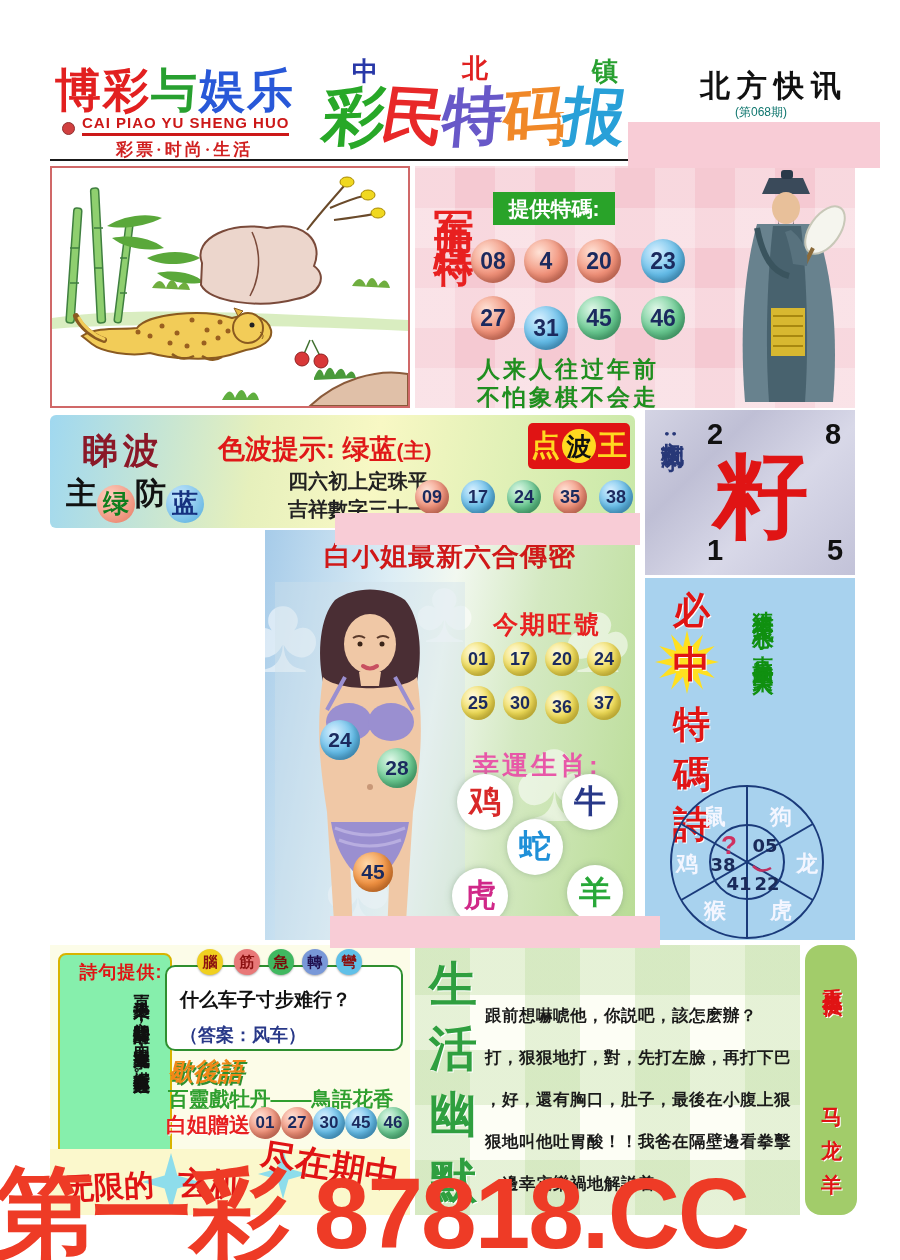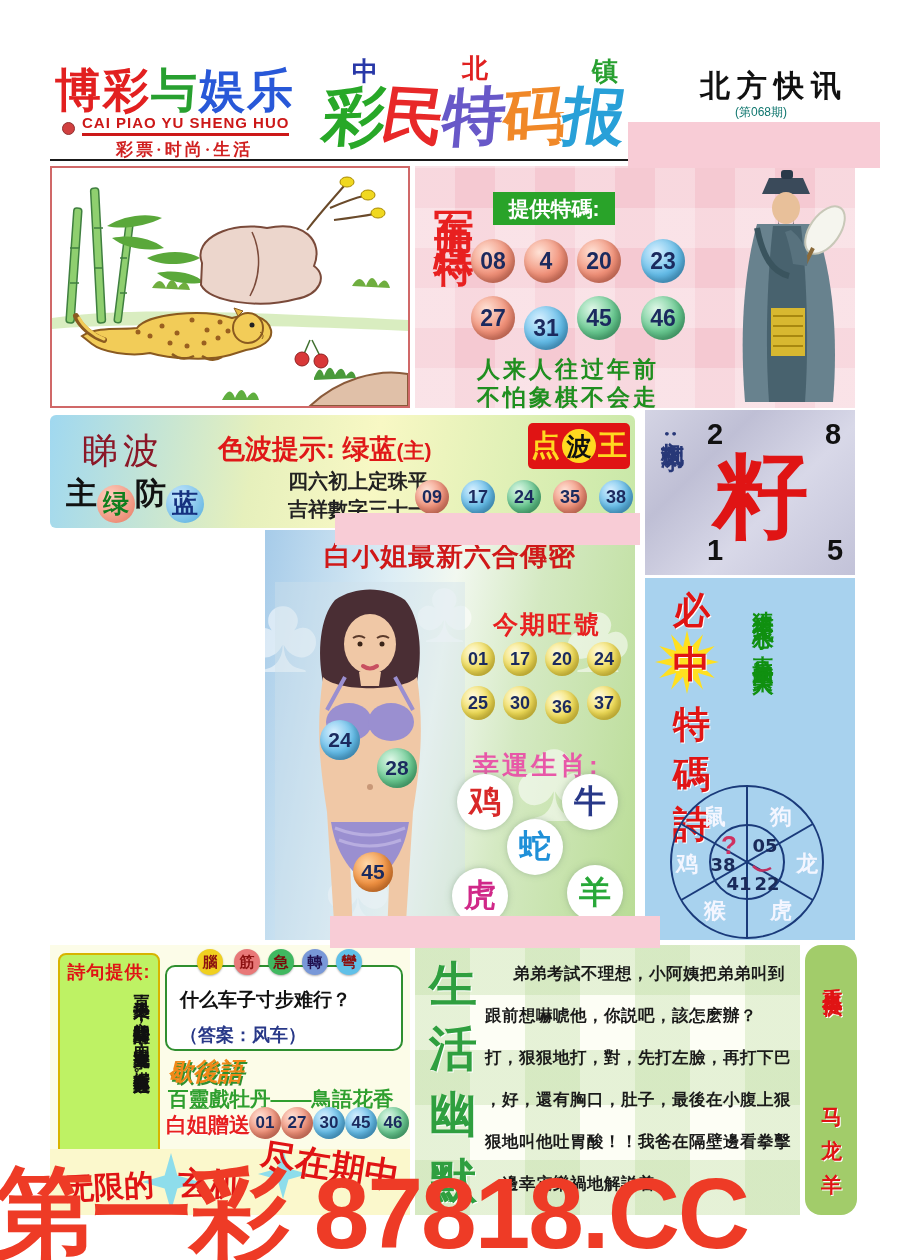--- a/index.html
+++ b/index.html
@@ -38,21 +38,21 @@
 
   
   #advisor{background:
     repeating-linear-gradient(0deg,rgba(255,255,255,.28) 0 40px,transparent 40px 80px),
     repeating-linear-gradient(90deg,rgba(255,255,255,.28) 0 40px,transparent 40px 80px),#f5c9d2;}
   .advisor-title{font-size:40px;font-weight:bold;color:#e82020;letter-spacing:12px;}
   .advisor-label{background:#29a329;color:#fff;font-weight:bold;font-size:21px;display:flex;align-items:center;justify-content:center;}
   .advisor-poem{font-size:23px;font-weight:bold;color:#1f8f1f;letter-spacing:3px;}
 
   #wave{background:linear-gradient(100deg,#a0d8f0 0%,#e6f0bc 35%,#f8f8c4 55%,#c8e8a8 100%);border-radius:6px;}
-  .wave-title{font-size:36px;font-weight:normal;color:#8b1828;letter-spacing:5px;}
+  .wave-title{font-size:36px;font-weight:bold;color:#8b1828;letter-spacing:5px;}
   .wave-hint{font-size:27px;font-weight:bold;color:#e01818;}
   .wave-badge{background:#e01414;border-radius:5px;display:flex;align-items:center;justify-content:center;gap:2px;}
   .wave-badge .y{color:#ffd820;font-size:29px;font-weight:bold;}
   .wave-badge .circ{width:34px;height:34px;border-radius:50%;background:#ffd820;color:#111;display:flex;align-items:center;justify-content:center;font-size:25px;font-weight:bold;}
   .wave-line2{font-size:31px;font-weight:bold;color:#111;}
   .mini-ball{display:inline-flex;width:38px;height:38px;border-radius:50%;align-items:center;justify-content:center;font-size:26px;font-weight:bold;vertical-align:-8px;}
   .mb-green{background:radial-gradient(circle at 35% 30%,#ffd0c0,#e87860);color:#0f7f1f;}
   .mb-blue{background:radial-gradient(circle at 35% 30%,#c8e8ff,#50acdc);color:#15307f;}
   .wave-verse{font-size:20px;color:#222;font-weight:bold;}
 
@@ -77,21 +77,21 @@
            display:flex;align-items:center;justify-content:center;font-size:32px;font-weight:bold;}
   .zc-red{color:#d82828;} .zc-navy{color:#283888;} .zc-blue{color:#2090d8;} .zc-magenta{color:#d02888;} .zc-green{color:#28a838;}
 
   #poempanel{background:#a8d2ee;}
   .pp-char{position:absolute;font-size:37px;font-weight:bold;color:#e01414;text-shadow:1px 1px 0 #fff;}
   .star12{position:absolute;background:#ffe020;clip-path:polygon(100% 50%,73.2% 56.2%,93.3% 75%,67% 67%,75% 93.3%,56.2% 73.2%,50% 100%,43.8% 73.2%,25% 93.3%,33% 67%,6.7% 75%,26.8% 56.2%,0 50%,26.8% 43.8%,6.7% 25%,33% 33%,25% 6.7%,43.8% 26.8%,50% 0,56.2% 26.8%,75% 6.7%,67% 33%,93.3% 25%,73.2% 43.8%);}
   .pp-poem{font-size:21px;font-weight:bold;color:#109010;line-height:36px;letter-spacing:3px;}
 
   
   #bleft{background:#fcfce8;}
-  .versebox{position:absolute;background:#bef264;border:2px solid #d8b400;border-radius:8px;}
+  .versebox{position:absolute;background:#86efac;border:2px solid #d8b400;border-radius:8px;padding-left:12px;}
   .vb-title{font-size:18px;font-weight:bold;color:#e01414;text-align:center;letter-spacing:1px;}
   .vb-poem{font-size:16.5px;font-weight:bold;color:#111;line-height:22px;letter-spacing:1px;}
   .riddlebox{position:absolute;background:#fff;border:2px solid #2f8f2f;border-radius:10px;}
   .rc{position:absolute;width:26px;height:26px;border-radius:50%;display:flex;align-items:center;justify-content:center;
       font-size:15px;font-weight:bold;color:#8b1010;box-shadow:0 1px 2px rgba(0,0,0,.3);}
   .rc0{background:#f0d020;} .rc1{background:#e87878;} .rc2{background:#40b860;color:#7a0a0a;}
   .rc3{background:#7898d8;color:#201050;} .rc4{background:#60c0e8;color:#8b1010;}
   .riddle-q{font-size:19px;font-weight:bold;color:#111;}
   .riddle-a{font-size:18px;font-weight:bold;color:#283888;}
   .xhy-label{font-size:25px;font-weight:bold;font-style:italic;color:#f08818;text-shadow:1.5px 1.5px 0 #2f8f2f;}
@@ -451,21 +451,20 @@
       <div class="slg nowrap" style="left:128px;top:14px;font-size:32px;transform:rotate(2deg);">玄机</div>
       <div class="slg nowrap" style="left:210px;top:-6px;font-size:35px;transform:rotate(9deg);">尽在期中</div>
     </div>
   </div>
 
   <div class="abs" id="humor" style="left:415px;top:945px;width:385px;height:270px;">
     <div class="humor-char" style="left:14px;top:8px;">生</div>
     <div class="humor-char" style="left:14px;top:72px;">活</div>
     <div class="humor-char" style="left:14px;top:138px;">幽</div>
     <div class="humor-char" style="left:14px;top:204px;">默</div>
-    <div class="humor-line" style="left:98px;top:18px;">弟弟考試不理想，小阿姨把弟弟叫到</div>
     <div class="humor-line" style="left:70px;top:60px;">跟前想嚇唬他，你説吧，該怎麽辦？</div>
     <div class="humor-line" style="left:70px;top:102px;">打，狠狠地打，對，先打左臉，再打下巴</div>
     <div class="humor-line" style="left:70px;top:144px;">，好，還有胸口，肚子，最後在小腹上狠</div>
     <div class="humor-line" style="left:70px;top:186px;">狠地叫他吐胃酸！！我爸在隔壁邊看拳擊</div>
     <div class="humor-line" style="left:70px;top:228px;">，邊幸灾樂禍地解説着。</div>
   </div>
 
   <div class="abs" id="zstrip" style="left:805px;top:945px;width:52px;height:270px;">
     <div class="abs vtext zs-label" style="left:15px;top:26px;height:130px;">重点生肖提供：</div>
     <div class="zs-animal" style="left:16px;top:158px;">马</div>

